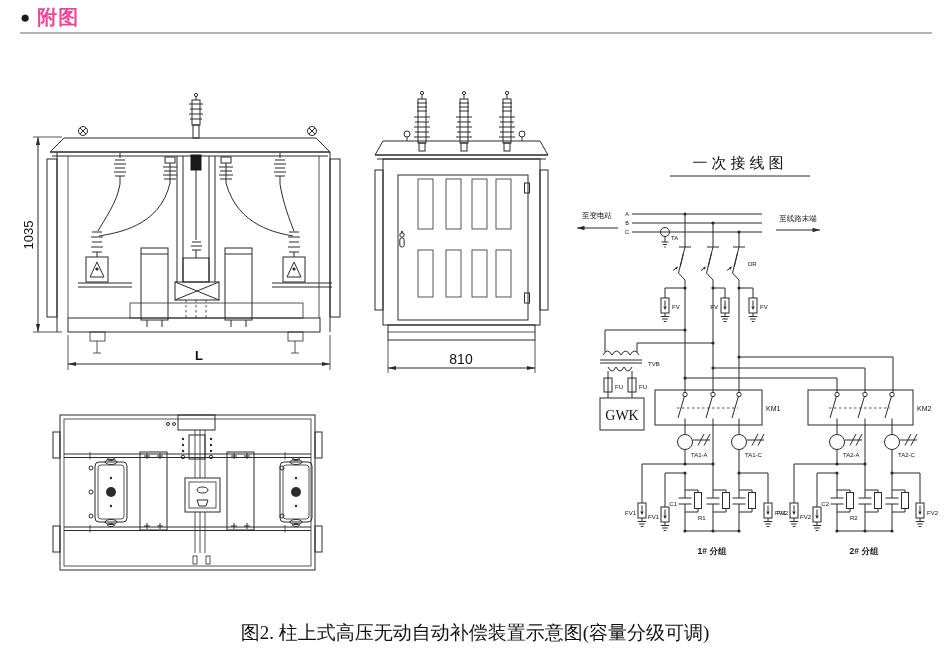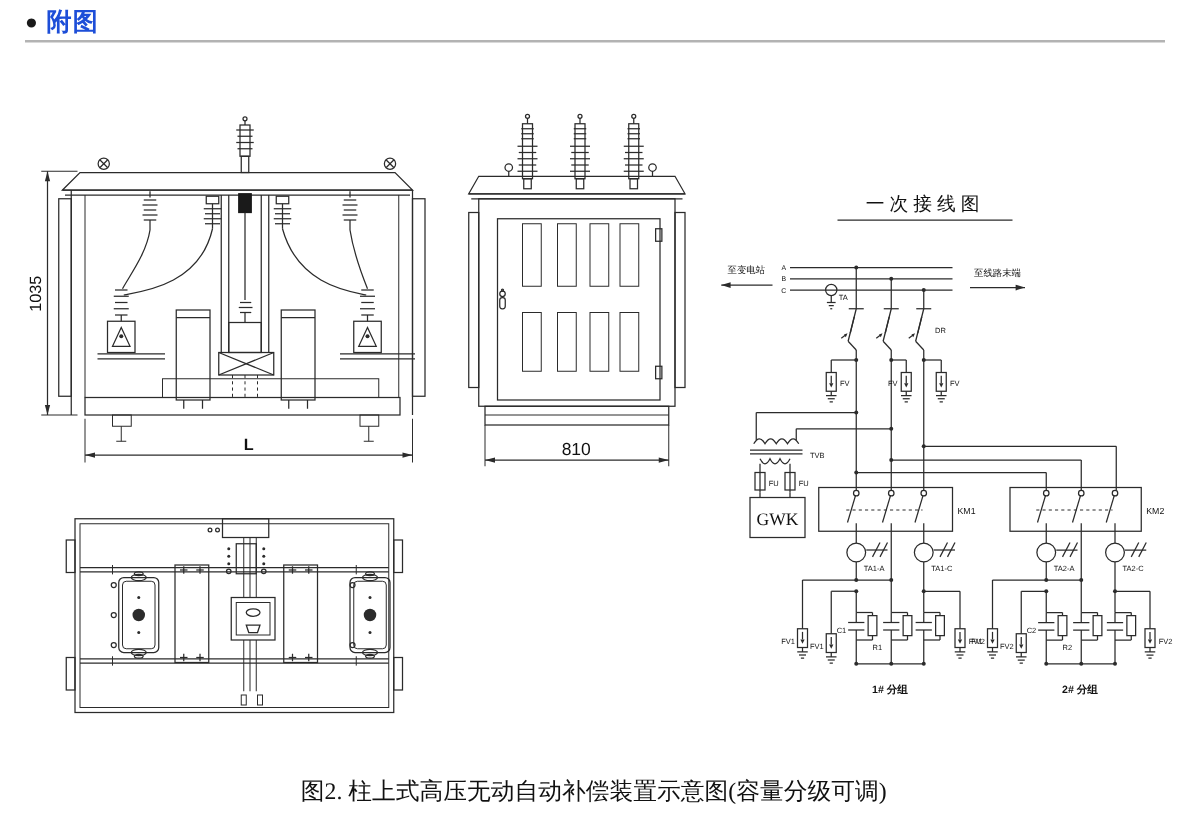--- a/index.html
+++ b/index.html
@@ -1,20 +1,20 @@
 <!DOCTYPE html>
 <html><head>
 <meta charset="utf-8">
 <style>
   html,body{margin:0;padding:0;background:#fff;}
   .page{position:relative;width:950px;height:660px;background:#fff;overflow:hidden;
         font-family:"Liberation Sans",sans-serif;color:#111;}
   .hdr{position:absolute;left:20px;top:4px;display:flex;align-items:center;gap:7px;}
   .hdr .bullet{font-size:17px;color:#1a1a1a;line-height:1;}
-  .hdr .title{font-size:20px;font-weight:bold;color:#1d4ed8;letter-spacing:1px;}
+  .hdr .title{font-size:20px;font-weight:bold;color:#ec4899;letter-spacing:1px;}
   .rule{position:absolute;left:20px;top:32px;width:912px;height:2px;background:#b3b3b3;}
   .caption{position:absolute;left:0;top:620px;width:100%;text-align:center;
            font-family:"Liberation Serif",serif;font-size:19px;color:#111;}
   svg{position:absolute;overflow:visible;}
   svg line,svg rect,svg circle,svg path,svg polygon,svg ellipse,svg polyline{
       stroke:#2b2b2b;stroke-width:1;fill:none;}
   svg .fill{fill:#2b2b2b;stroke:none;}
   svg .blk{fill:#1a1a1a;stroke:#1a1a1a;}
   svg .dot{fill:#2b2b2b;stroke:none;}
   svg text{stroke:none;fill:#111;font-family:"Liberation Sans",sans-serif;}

